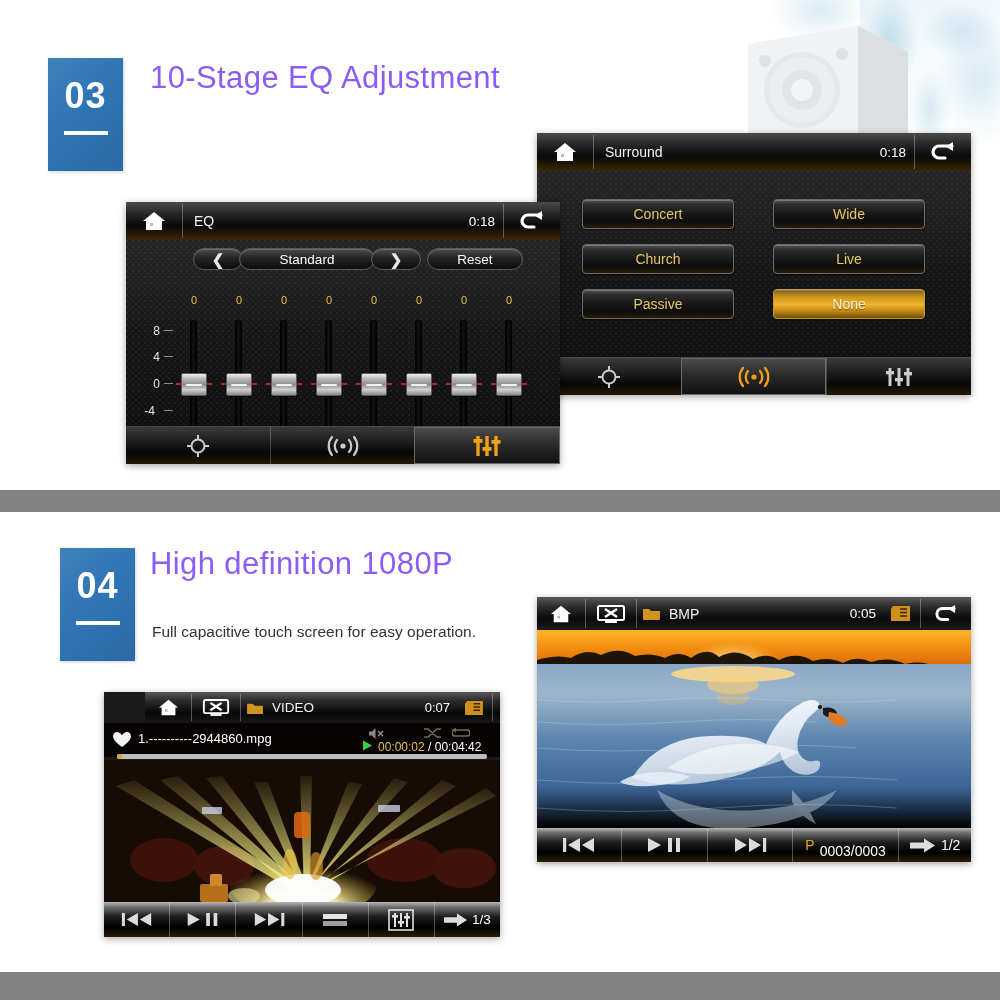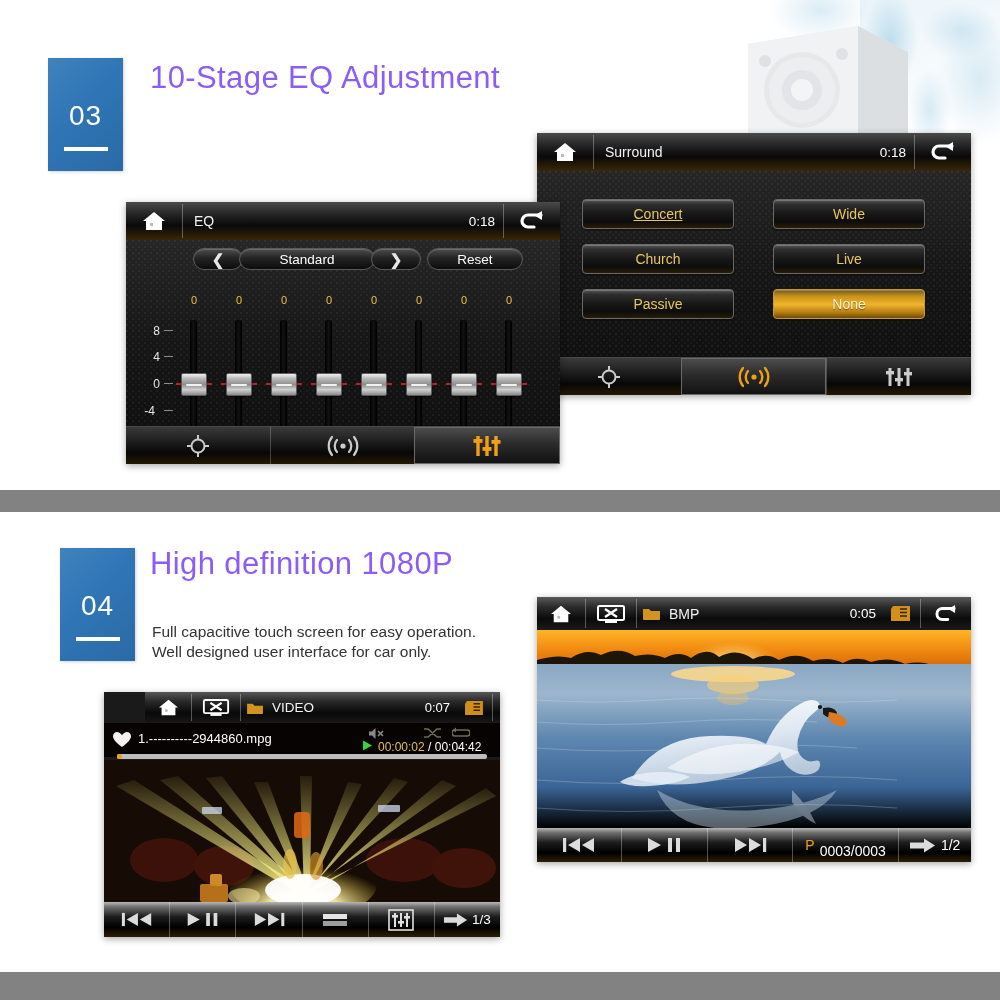--- a/index.html
+++ b/index.html
@@ -32,21 +32,21 @@
   
   .speaker{ position:absolute; left:738px; top:14px; width:182px; height:135px; pointer-events:none; }
 
   
   .badge{
     position:absolute; width:75px; height:113px;
     background:linear-gradient(135deg,#3f82bd 0%, #2f75b5 45%, #2a6aa6 100%);
     color:#fff; text-align:center;
     box-shadow:1px 1px 3px rgba(0,0,0,.18);
   }
-  .badge .num{ display:block; font-size:28px; font-weight:400; letter-spacing:1px; line-height:1; padding-top:44px; }
+  .badge .num{ display:block; font-size:36px; font-weight:700; letter-spacing:1px; line-height:1; padding-top:20px; }
   .badge .rule{ display:block; width:44px; height:4px; background:#fff; margin:17px auto 0; }
 
   .sec-title{
     position:absolute; color:#8b5cf6; font-size:31px; font-weight:300;
     letter-spacing:.4px; white-space:nowrap;
   }
   .sec-desc{
     position:absolute; color:#333; font-size:15.5px; line-height:1.5; white-space:nowrap;
   }
 
@@ -208,21 +208,21 @@
         <div class="tb-cell" style="width:56px;">
           <svg width="30" height="22" viewBox="0 0 30 22">
             <path d="M24 5 H11 a6 6 0 0 0 0 12 h6" stroke="#fff" stroke-width="3.2" fill="none" stroke-linecap="round"></path>
             <path d="M25 1 L25 10 L17.5 5.5 Z" fill="#fff"></path>
           </svg>
         </div>
       </div>
     </div>
 
     <div class="body-dark" style="top:38px; height:186px;">
-      <div class="sbtn" style="left:45px; top:28px; width:152px; height:30px;text-decoration:underline;">
+      <div class="sbtn" style="left:45px; top:28px; width:152px; height:30px;">
         <span>Concert</span>
       </div>
       <div class="sbtn" style="left:236px; top:28px; width:152px; height:30px;">
         <span>Wide</span>
       </div>
       <div class="sbtn" style="left:45px; top:73px; width:152px; height:30px;">
         <span>Church</span>
       </div>
       <div class="sbtn" style="left:236px; top:73px; width:152px; height:30px;">
         <span>Live</span>
@@ -387,21 +387,20 @@
   </div>
 
   <div class="band" style="top:490px;"></div>
 
   <div class="badge" style="left:60px; top:548px;">
     <span class="num">04</span>
     <span class="rule"></span>
   </div>
   <div class="sec-title" style="left:150px; top:546px;">High definition 1080P</div>
   <div class="sec-desc" style="left:152px; top:620px;">Full capacitive touch screen for easy operation.</div>
-  <div class="sec-desc" style="left:152px; top:640px;">Well designed user interface for car only.</div>
 
   <div class="screen" style="left:537px; top:597px; width:434px; height:265px;">
     <div style="position:absolute;left:0;top:0;width:100%;height:33px;">
       <div class="titlebar" style="background:linear-gradient(180deg,#5a5a5a 0%, #2b2b2b 30%, #0a0a0a 66%, #1b1b1b 100%);">
         <div class="tb-cell" style="width:48px;">
           <svg width="24" height="20" viewBox="0 0 26 22">
             <path d="M13 2 L24 11 L21 11 L21 20 L5 20 L5 11 L2 11 Z" fill="#fff"></path>
             <rect x="9" y="13" width="3" height="3" fill="#bbb"></rect>
           </svg>
         </div>

